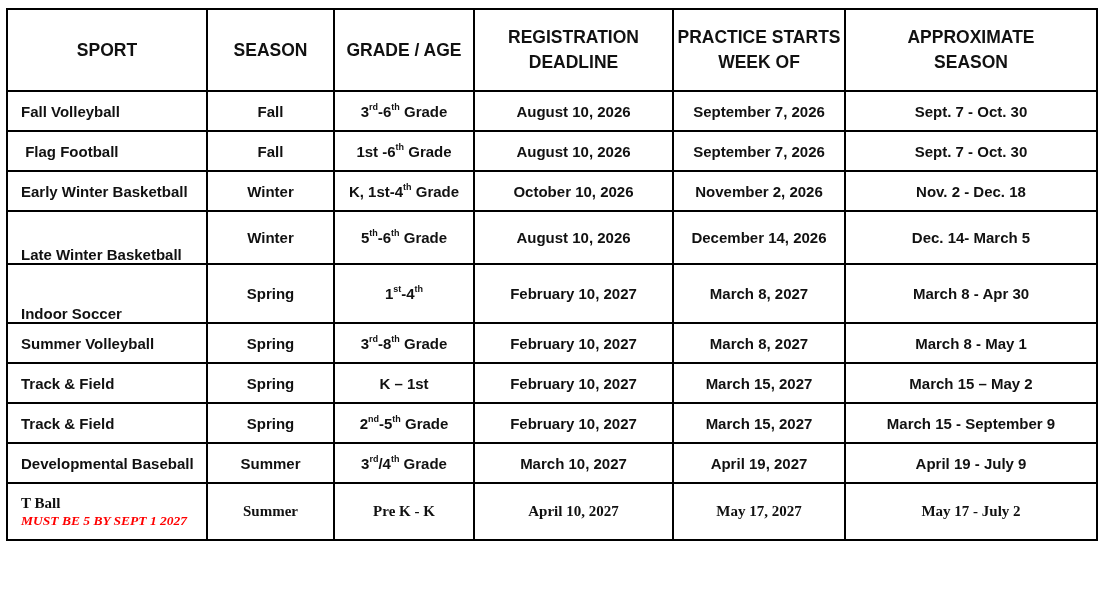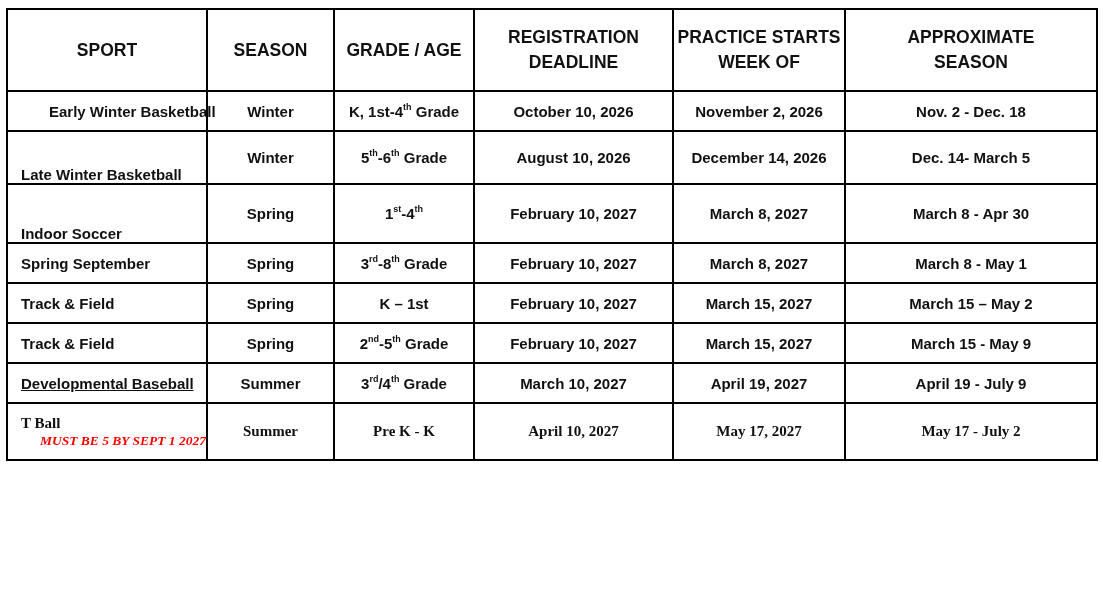--- a/index.html
+++ b/index.html
@@ -52,21 +52,20 @@
     }
     .sport-name {
       display: block;
     }
     .sport-note {
       display: block;
       color: #ff0000;
       font-style: italic;
       font-size: 13.5px;
       margin-top: 1px;
-      text-align: right;
     }
     sup {
       font-size: 9px;
       line-height: 0;
       position: relative;
       top: -1px;
     }
     .hdr-line { display: block; }
   </style>
 </head>
@@ -102,21 +101,41 @@
         </th>
         <th>
           <span class="hdr-line">APPROXIMATE</span>
           <span class="hdr-line">SEASON</span>
         </th>
       </tr>
   </thead>
   <tbody id="table-body">
       <tr>
         <td class="sport">
-          <span class="sport-name" style="white-space: pre; margin-left: 28px;">Early Winter Basketball</span>
+          <span class="sport-name" style="white-space: pre;">Fall Volleyball</span>
+        </td>
+        <td>Fall</td>
+        <td><span style="white-space: pre;">3</span><sup style="white-space: pre;">rd</sup><span style="white-space: pre;">-6</span><sup style="white-space: pre;">th</sup><span style="white-space: pre;"> Grade</span></td>
+        <td>August 10, 2026</td>
+        <td>September 7, 2026</td>
+        <td>Sept. 7 - Oct. 30</td>
+      </tr>
+      <tr>
+        <td class="sport">
+          <span class="sport-name" style="white-space: pre;"> Flag Football</span>
+        </td>
+        <td>Fall</td>
+        <td><span style="white-space: pre;">1st -6</span><sup style="white-space: pre;">th</sup><span style="white-space: pre;"> Grade</span></td>
+        <td>August 10, 2026</td>
+        <td>September 7, 2026</td>
+        <td>Sept. 7 - Oct. 30</td>
+      </tr>
+      <tr>
+        <td class="sport">
+          <span class="sport-name" style="white-space: pre;">Early Winter Basketball</span>
         </td>
         <td>Winter</td>
         <td><span style="white-space: pre;">K, 1st-4</span><sup style="white-space: pre;">th</sup><span style="white-space: pre;"> Grade</span></td>
         <td>October 10, 2026</td>
         <td>November 2, 2026</td>
         <td>Nov. 2 - Dec. 18</td>
       </tr>
       <tr>
         <td class="sport">
           <span class="sport-name" style="white-space: pre; margin-top: 34px;">Late Winter Basketball</span>
@@ -132,21 +151,21 @@
           <span class="sport-name" style="white-space: pre; margin-top: 40px;">Indoor Soccer</span>
         </td>
         <td>Spring</td>
         <td><span style="white-space: pre;">1</span><sup style="white-space: pre;">st</sup><span style="white-space: pre;">-4</span><sup style="white-space: pre;">th</sup></td>
         <td>February 10, 2027</td>
         <td>March 8, 2027</td>
         <td>March 8 - Apr 30</td>
       </tr>
       <tr>
         <td class="sport">
-          <span class="sport-name" style="white-space: pre;">Spring September</span>
+          <span class="sport-name" style="white-space: pre;">Summer Volleyball</span>
         </td>
         <td>Spring</td>
         <td><span style="white-space: pre;">3</span><sup style="white-space: pre;">rd</sup><span style="white-space: pre;">-8</span><sup style="white-space: pre;">th</sup><span style="white-space: pre;"> Grade</span></td>
         <td>February 10, 2027</td>
         <td>March 8, 2027</td>
         <td>March 8 - May 1</td>
       </tr>
       <tr>
         <td class="sport">
           <span class="sport-name" style="white-space: pre;">Track &amp; Field</span>
@@ -158,25 +177,25 @@
         <td>March 15 – May 2</td>
       </tr>
       <tr>
         <td class="sport">
           <span class="sport-name" style="white-space: pre;">Track &amp; Field</span>
         </td>
         <td>Spring</td>
         <td><span style="white-space: pre;">2</span><sup style="white-space: pre;">nd</sup><span style="white-space: pre;">-5</span><sup style="white-space: pre;">th</sup><span style="white-space: pre;"> Grade</span></td>
         <td>February 10, 2027</td>
         <td>March 15, 2027</td>
-        <td>March 15 - May 9</td>
-      </tr>
-      <tr>
-        <td class="sport">
-          <span class="sport-name" style="white-space: pre; text-decoration: underline;">Developmental Baseball</span>
+        <td>March 15 - September 9</td>
+      </tr>
+      <tr>
+        <td class="sport">
+          <span class="sport-name" style="white-space: pre;">Developmental Baseball</span>
         </td>
         <td>Summer</td>
         <td><span style="white-space: pre;">3</span><sup style="white-space: pre;">rd</sup><span style="white-space: pre;">/4</span><sup style="white-space: pre;">th</sup><span style="white-space: pre;"> Grade</span></td>
         <td>March 10, 2027</td>
         <td>April 19, 2027</td>
         <td>April 19 - July 9</td>
       </tr>
       <tr class="tall">
         <td class="sport">
           <span class="sport-name" style="white-space: pre;">T Ball</span>

